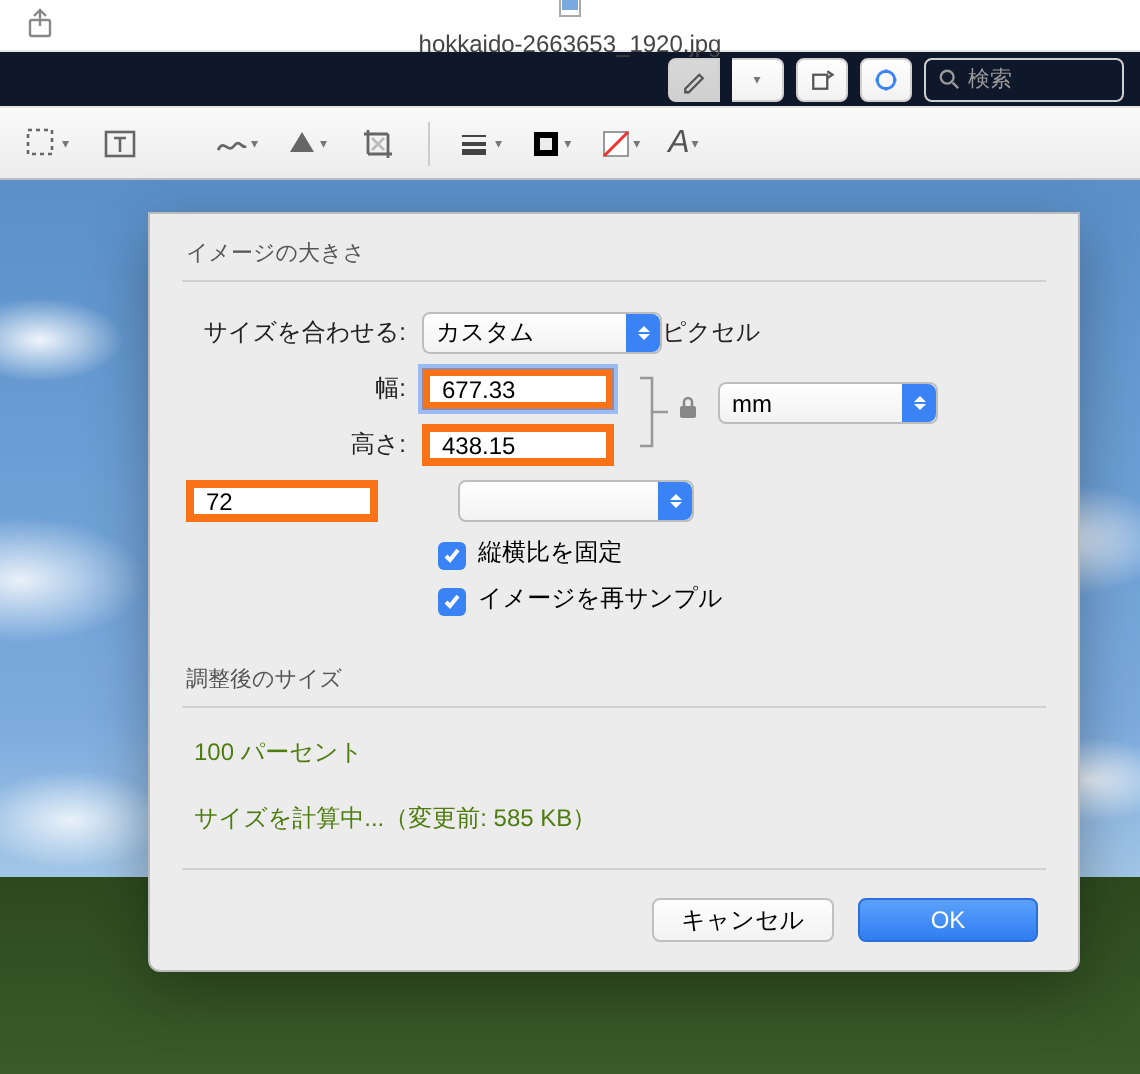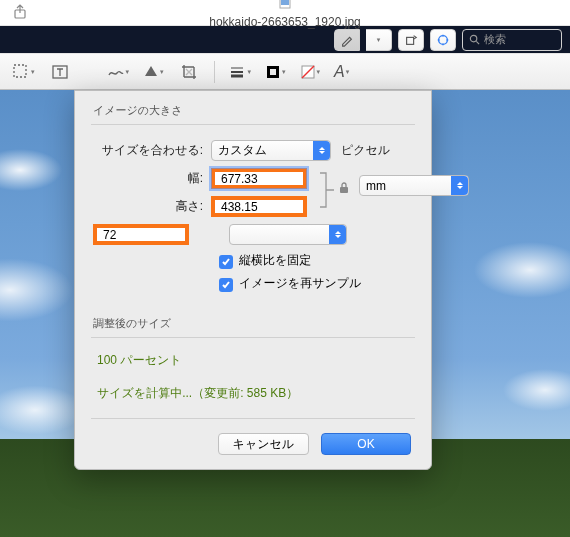--- a/index.html
+++ b/index.html
@@ -25,32 +25,32 @@
   
   .canvas { position: relative; height: calc(537px - 26px - 28px - 36px); background: linear-gradient(to bottom, #5a8fc8 0%, #6a9dd3 30%, #7baadd 60%, #a2c6e6 78%, #2d4a1f 78%, #3a5c28 100%); }
   .clouds { position: absolute; inset: 0; background:
     radial-gradient(ellipse 60px 30px at 20px 80px, rgba(255,255,255,.9), transparent 70%),
     radial-gradient(ellipse 90px 45px at 10px 200px, rgba(255,255,255,.85), transparent 70%),
     radial-gradient(ellipse 70px 35px at 35px 320px, rgba(255,255,255,.8), transparent 70%),
     radial-gradient(ellipse 80px 40px at 530px 180px, rgba(255,255,255,.85), transparent 70%),
     radial-gradient(ellipse 60px 30px at 545px 300px, rgba(255,255,255,.8), transparent 70%);
   }
   
-  .dialog { position: absolute; top: 0; left: 74px; width: 358px; background: #ececec; border: 1px solid #bbb; border-radius: 0 0 6px 6px; box-shadow: 0 10px 30px rgba(0,0,0,.3); padding-bottom: 14px; }
+  .dialog { position: absolute; top: 16px; left: 74px; width: 466px; background: #ececec; border: 1px solid #bbb; border-radius: 0 0 6px 6px; box-shadow: 0 10px 30px rgba(0,0,0,.3); padding-bottom: 14px; }
   .section-head { font-size: 11px; color: #555; padding: 12px 18px 6px; }
   .hr { border: 0; border-top: 1px solid #d0d0d0; margin: 0 16px; }
   
   .form { padding: 8px 18px 4px; }
   .row { display: flex; align-items: center; margin: 7px 0; }
   .lbl { width: 118px; text-align: right; font-size: 12px; color: #222; padding-right: 8px; }
   .sel { height: 21px; font-size: 12px; background: linear-gradient(#fefefe,#f2f2f2); border: 1px solid #bdbdbd; border-radius: 4px; padding: 0 6px; display: flex; align-items: center; position: relative; }
   .sel .arrbtn { position: absolute; right: 0; top: 0; bottom: 0; width: 17px; background: #3983f6; border-radius: 0 4px 4px 0; display: flex; flex-direction: column; align-items: center; justify-content: center; gap: 1px; }
   .sel .arrbtn::before { content:""; border-left:3px solid transparent; border-right:3px solid transparent; border-bottom:3px solid #fff; }
   .sel .arrbtn::after  { content:""; border-left:3px solid transparent; border-right:3px solid transparent; border-top:3px solid #fff; }
-  .suffix { font-size: 12px; margin-left: 10px; color: #222; }
+  .suffix { font-size: 12px; color: #222; }
   
   .txt { height: 21px; font-size: 12px; border: 4px solid #f97316; background: #fff; border-radius: 0; padding: 0 6px; }
   .txt.focus { outline: 3px solid rgba(90,150,250,.55); outline-offset: -1px; background:#fff;}
   
   .dimgroup { position: relative; }
   .bracket { position: absolute; left: 225px; top: 2px; }
   .lock { position: absolute; left: 244px; top: 13px; color: #777; }
   .unit-sel { position: absolute; left: 266px; top: 7px; width: 110px; }
   
   .check { display: flex; align-items: flex-end; gap: 6px; font-size: 12px; margin-left: 126px; margin-top: 6px; }

